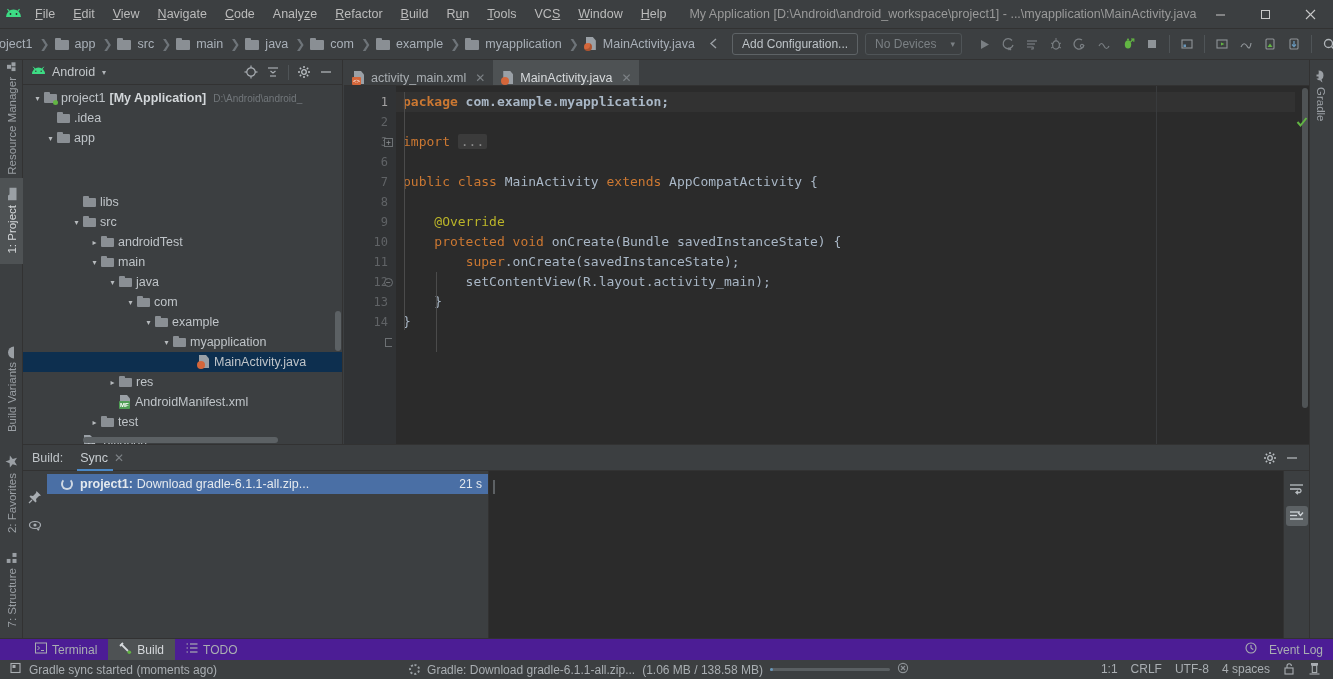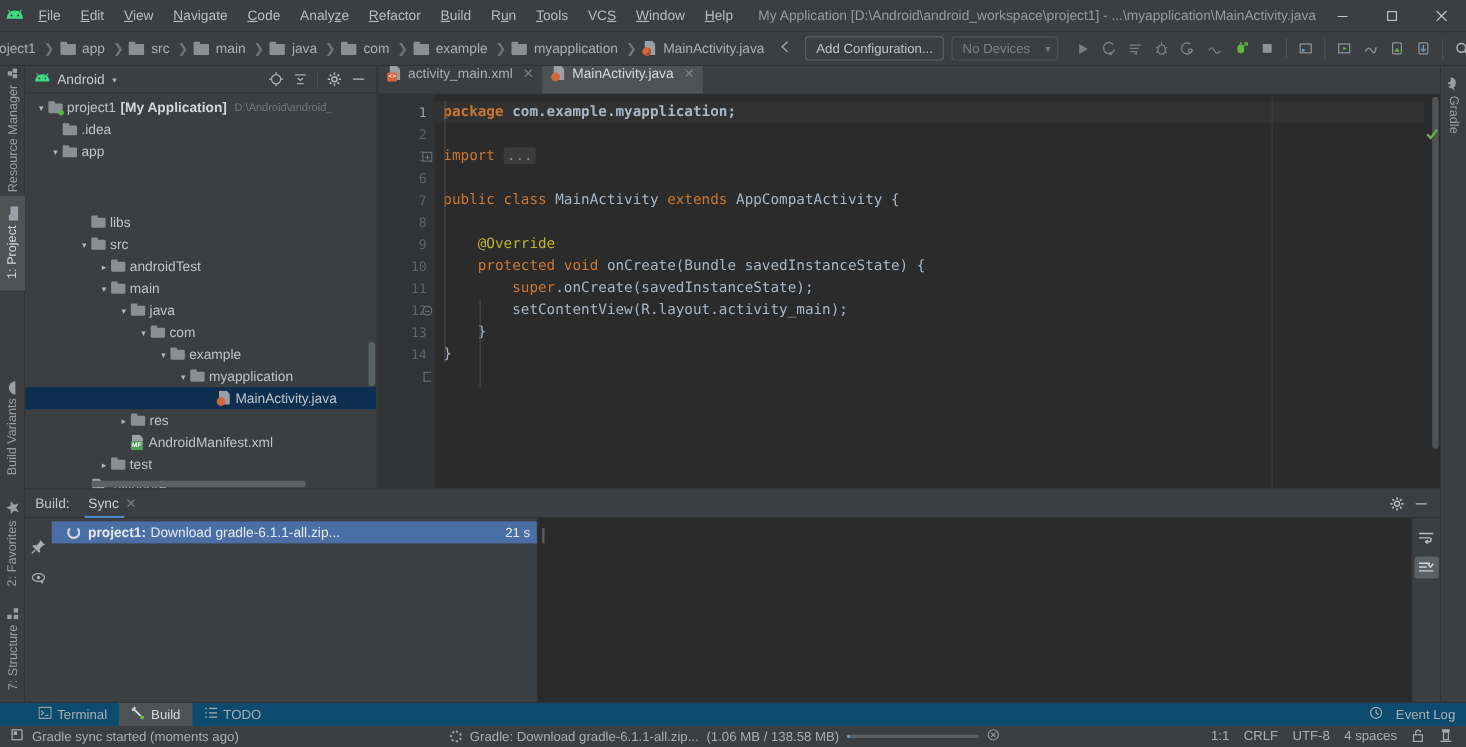--- a/index.html
+++ b/index.html
@@ -198,21 +198,21 @@
   
   .editor-area {
     position: absolute; left: 344px; top: 60px; width: 965px; height: 384px;
     background: #2b2b2b; display: flex; flex-direction: column;
   }
   .tabbar {
     height: 26px; background: #3c3f41; display: flex; align-items: stretch; flex: 0 0 auto;
     border-bottom: 1px solid #323232;
   }
   .etab {
-    display: flex; align-items: flex-start; padding: 0 8px 0 9px; font-size: 12.5px;
+    display: flex; align-items: flex-end; padding: 0 8px 0 9px; font-size: 12.5px;
     color: #a9aeb2; gap: 6px; position: relative; cursor: default;
   }
   .etab.active { background: #4e5254; color: #d7dadc; }
   .etab .x { color: #7d8286; font-size: 12px; margin-left: 3px; }
   .ic-xml {
     display: inline-block; width: 12px; height: 14px; position: relative; flex: 0 0 12px;
   }
   .ic-xml .pg {
     position: absolute; left: 1px; top: 0; width: 10px; height: 13px; background: #9aa0a6;
     clip-path: polygon(0 0, 70% 0, 100% 26%, 100% 100%, 0 100%);
@@ -332,21 +332,21 @@
   .bp-rtools {
     width: 26px; flex: 0 0 26px; background: #3c3f41; border-left: 1px solid #323232;
     padding-top: 8px; display: flex; flex-direction: column; align-items: center; gap: 7px;
   }
   .bp-rtool { width: 22px; height: 20px; display: flex; align-items: center; justify-content: center; border-radius: 3px; }
   .bp-rtool.on { background: #5c6164; }
 
   
   .bottombar {
     position: absolute; left: 0; top: 638px; width: 1333px; height: 22px;
-    background: #0c4a6e; display: flex; align-items: center;
+    background: #4c1d95; display: flex; align-items: center;
     border-top: 1px solid #323232;
   }
   .btab {
     height: 22px; display: flex; align-items: center; gap: 5px; padding: 0 11px;
     font-size: 12px; color: #a9aeb2;
   }
   .btab.active { background: #4e5254; color: #d6d9dc; }
   .btab.first { margin-left: 24px; }
   .bb-right { margin-left: auto; display: flex; align-items: center; padding-right: 10px; gap: 5px; }
   .evtlog { font-size: 12px; color: #a9aeb2; display: flex; align-items: center; gap: 12px; }

